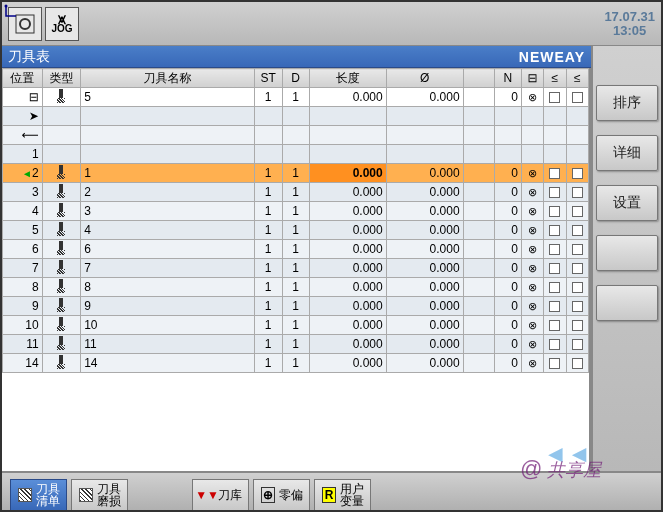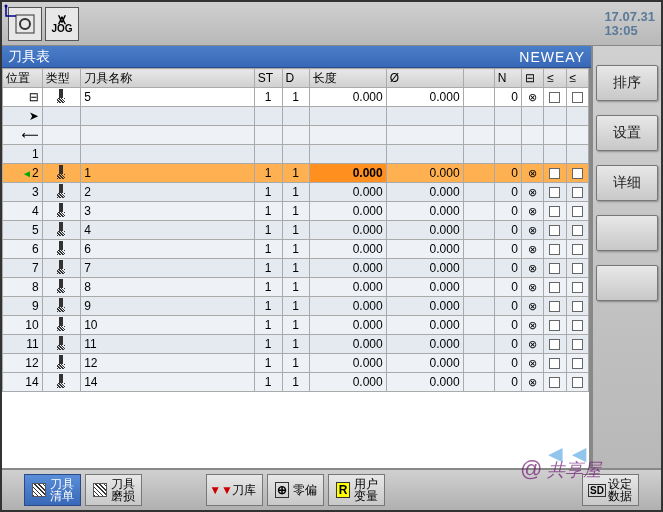--- a/index.html
+++ b/index.html
@@ -1,46 +1,46 @@
 <!DOCTYPE html>
 <html><head>
 <meta charset="utf-8">
 <style>
 *{box-sizing:border-box;margin:0;padding:0;font-family:"Microsoft YaHei",Arial,sans-serif}
 body{background:#fff;width:663px;height:512px;position:relative;overflow:hidden;border:2px solid #333}
 .topbar{height:44px;background:linear-gradient(#d0d0d0,#b8b8b8);display:flex;align-items:center;padding:2px 6px;border-bottom:1px solid #888}
 .topbar .modebtn{width:34px;height:34px;border:1px solid #555;background:#e8e8e8;margin-right:3px;display:flex;align-items:center;justify-content:center;font-size:10px;font-weight:bold}
 .topbar .corner{position:absolute;left:2px;top:2px;width:14px;height:14px}
-.topbar .dt{margin-left:auto;text-align:left;color:#5a7a9a;font-size:13px;line-height:14px;font-weight:bold}
+.topbar .dt{margin-left:auto;text-align:center;color:#5a7a9a;font-size:13px;line-height:14px;font-weight:bold}
 .main{display:flex;height:calc(100% - 44px - 38px)}
 .left{flex:1;display:flex;flex-direction:column;min-width:0}
 .titlebar{height:22px;background:linear-gradient(#4a7ec8,#3868b8);color:#fff;font-size:14px;padding:0 6px;display:flex;align-items:center;border-bottom:1px solid #2a4a88}
-.titlebar .brand{margin-left:auto;font-weight:normal;letter-spacing:1px}
+.titlebar .brand{margin-left:auto;font-weight:bold;letter-spacing:1px}
 .grid{flex:1;overflow:hidden;background:#fff;font-size:12px;border-right:2px solid #888}
 .grid table{border-collapse:collapse;width:100%}
 .grid th,.grid td{border:1px solid #aaa;height:19px;padding:0 3px;white-space:nowrap;overflow:hidden}
-.grid th{background:linear-gradient(#e8e8e8,#d0d0d0);font-weight:normal;font-size:12px;text-align:left}
+.grid th{background:linear-gradient(#e8e8e8,#d0d0d0);font-weight:normal;font-size:12px;text-align:center}
 .grid td{background:#eef2f6}
 .grid tr.alt td{background:#e4eaf0}
 .grid tr.sel td{background:#ffb050}
 .grid tr.sel td.hot{background:#ff9020;font-weight:bold}
 .grid tr.white td{background:#fff}
 .c-pos{width:32px;text-align:right}
 .c-type{width:24px;text-align:center}
 .c-name{width:140px;text-align:left}
 .c-st{width:22px;text-align:center}
 .c-d{width:22px;text-align:center}
 .c-len{width:62px;text-align:right}
 .c-dia{width:62px;text-align:right}
 .c-gap{width:25px}
 .c-n{width:22px;text-align:right}
 .c-i1,.c-i2,.c-i3{width:18px;text-align:center}
-.sidebar{width:70px;background:linear-gradient(#d0d0d0,#b8b8b8);border-left:2px solid #888;padding-top:16px}
+.sidebar{width:70px;background:linear-gradient(#d0d0d0,#b8b8b8);border-left:2px solid #888;padding-top:36px}
 .sidebtn{height:36px;margin:3px 3px 14px 3px;background:linear-gradient(#e8e8e8,#c8c8c8);border:1px solid #777;border-radius:2px;display:flex;align-items:center;justify-content:center;font-size:14px;color:#222;box-shadow:1px 1px 2px rgba(0,0,0,.3)}
-.bottombar{position:absolute;bottom:0;left:0;right:0;height:39px;background:linear-gradient(#d0d0d0,#b0b0b0);display:flex;align-items:center;padding:20px;border-top:2px solid #888}
+.bottombar{position:absolute;bottom:0;left:0;right:0;height:39px;background:linear-gradient(#d0d0d0,#b0b0b0);display:flex;padding:6px;border-top:2px solid #888}
 .botbtn{height:32px;margin:0 2px;padding:0 6px;background:linear-gradient(#e8e8e8,#c8c8c8);border:1px solid #777;display:flex;align-items:center;font-size:12px;gap:3px}
 .botbtn.active{background:linear-gradient(#5a8ed8,#3868b8);color:#fff;border-color:#2a4a88}
 .botbtn .ic{width:16px;height:16px;display:inline-flex;align-items:center;justify-content:center;font-size:12px;font-weight:bold}
 .botbtn .txt{line-height:12px;font-size:12px}
 .iconbox{width:14px;height:14px;border:1px solid #555;display:inline-block;background:#fff}
 .iconhatch{background:repeating-linear-gradient(45deg,#333,#333 1px,#fff 1px,#fff 3px)}
 .toolico{display:inline-block;width:12px;height:14px;position:relative}
 .toolico::before{content:"";position:absolute;left:4px;top:0;width:4px;height:9px;background:#333}
 .toolico::after{content:"";position:absolute;left:2px;top:9px;width:8px;height:5px;background:repeating-linear-gradient(45deg,#333,#333 1px,transparent 1px,transparent 2px)}
 .chk{width:11px;height:11px;border:1px solid #666;background:#fff;display:inline-block;vertical-align:middle}
@@ -289,55 +289,41 @@
               <td class="c-d">1</td>
               <td class="c-len">0.000</td>
               <td class="c-dia">0.000</td>
               <td class="c-gap"></td>
               <td class="c-n">0</td>
               <td class="c-i1"><span class="sym">⊗</span></td>
               <td class="c-i2"><span class="chk"></span></td>
               <td class="c-i3"><span class="chk"></span></td>
             </tr>
             <tr>
-              <td class="c-pos">12</td>
-              <td class="c-type"><span class="toolico"></span></td>
-              <td class="c-name">12</td>
-              <td class="c-st">1</td>
-              <td class="c-d">1</td>
-              <td class="c-len">0.000</td>
-              <td class="c-dia">0.000</td>
-              <td class="c-gap"></td>
-              <td class="c-n">0</td>
-              <td class="c-i1"><span class="sym">⊗</span></td>
-              <td class="c-i2"><span class="chk"></span></td>
-              <td class="c-i3"><span class="chk"></span></td>
-            </tr>
-            <tr>
               <td class="c-pos">14</td>
               <td class="c-type"><span class="toolico"></span></td>
               <td class="c-name">14</td>
               <td class="c-st">1</td>
               <td class="c-d">1</td>
               <td class="c-len">0.000</td>
               <td class="c-dia">0.000</td>
               <td class="c-gap"></td>
               <td class="c-n">0</td>
               <td class="c-i1"><span class="sym">⊗</span></td>
               <td class="c-i2"><span class="chk"></span></td>
               <td class="c-i3"><span class="chk"></span></td>
             </tr>
           </tbody>
       </table>
     </div>
   </div>
   <div class="sidebar" id="sidebar">
       <div class="sidebtn">排序</div>
+      <div class="sidebtn">详细</div>
       <div class="sidebtn">设置</div>
-      <div class="sidebtn">详细</div>
       <div class="sidebtn"></div>
       <div class="sidebtn"></div>
     </div>
 </div>
 
 <div class="bottombar" id="bottombar">
     <div class="botbtn active">
       <span class="ic">
         <span class="iconbox iconhatch"></span>
       </span>
@@ -362,22 +348,16 @@
       </span>
       <span class="txt">零偏</span>
     </div>
     <div class="botbtn">
       <span class="ic">
         <span style="border:1px solid #333;padding:0 2px;background:#ff0">R</span>
       </span>
       <span class="txt">用户<br>变量</span>
     </div>
     <div style="flex: 1 1 0%;"></div>
-    <div class="botbtn">
-      <span class="ic">
-        <span style="border:1px solid #333;padding:0 1px;font-size:10px">SD</span>
-      </span>
-      <span class="txt">设定<br>数据</span>
-    </div>
   </div>
 
 <div class="arrow">◄◄</div>
 <div class="wm"><span style="font-size:22px">@</span> <span>共享屋</span></div>
 
 </body></html>

